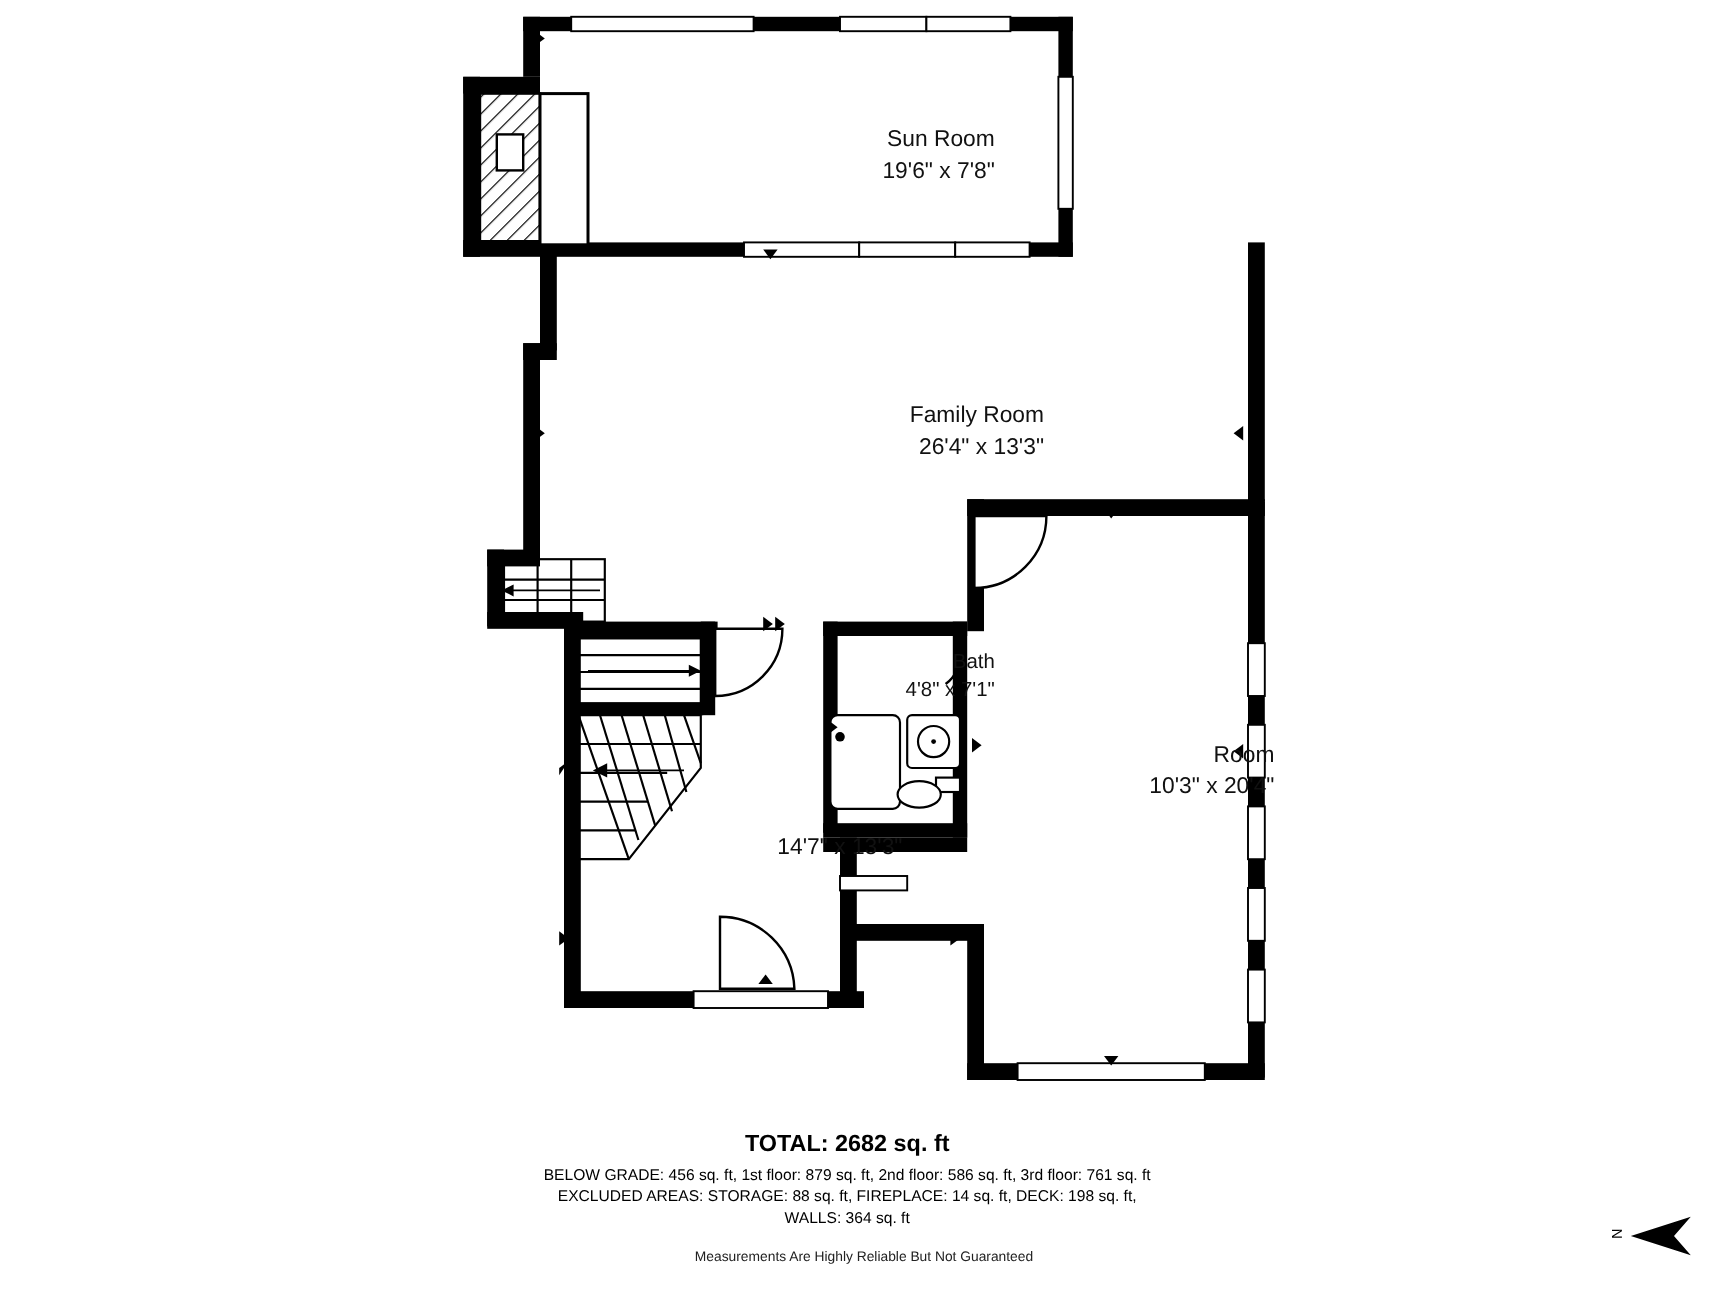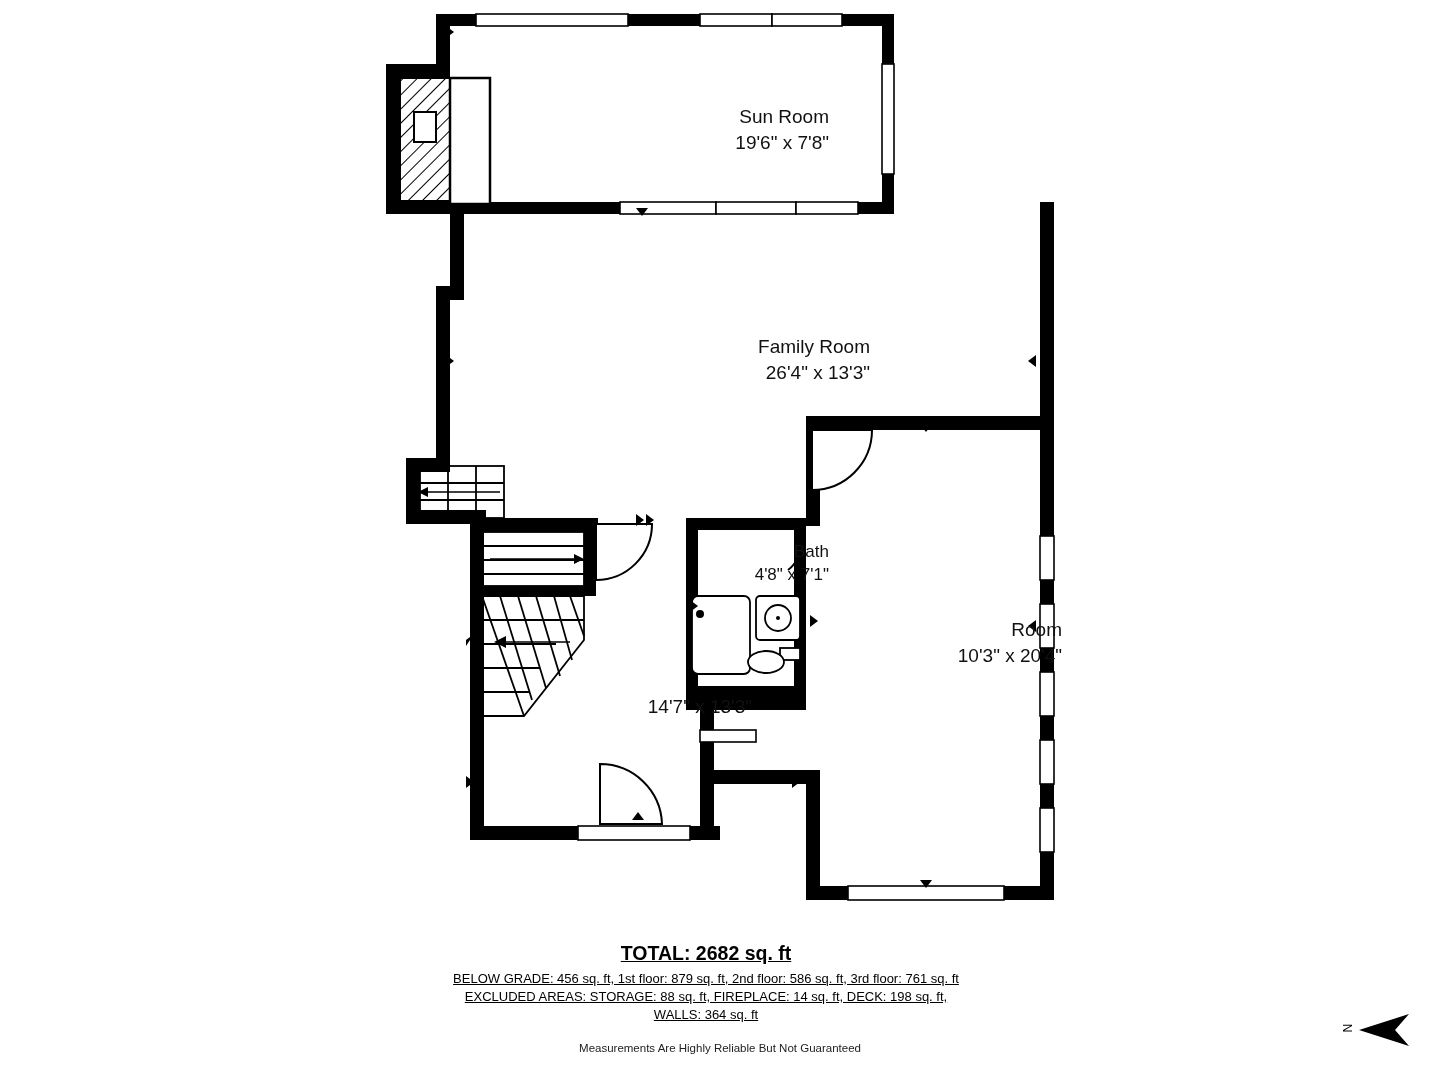--- a/index.html
+++ b/index.html
@@ -50,21 +50,20 @@
   .room-label.small .rl-name,
   .room-label.small .rl-dims {
     font-size: 17px;
   }
   #summary-block {
     position: absolute;
     left: 0;
     top: 942px;
     width: 1412px;
     text-align: center;
-    text-decoration: underline;
   }
   #summary-total {
     font-size: 19.5px;
     font-weight: bold;
     margin-bottom: 5px;
   }
   .summary-line {
     font-size: 13px;
     line-height: 1.38;
   }

